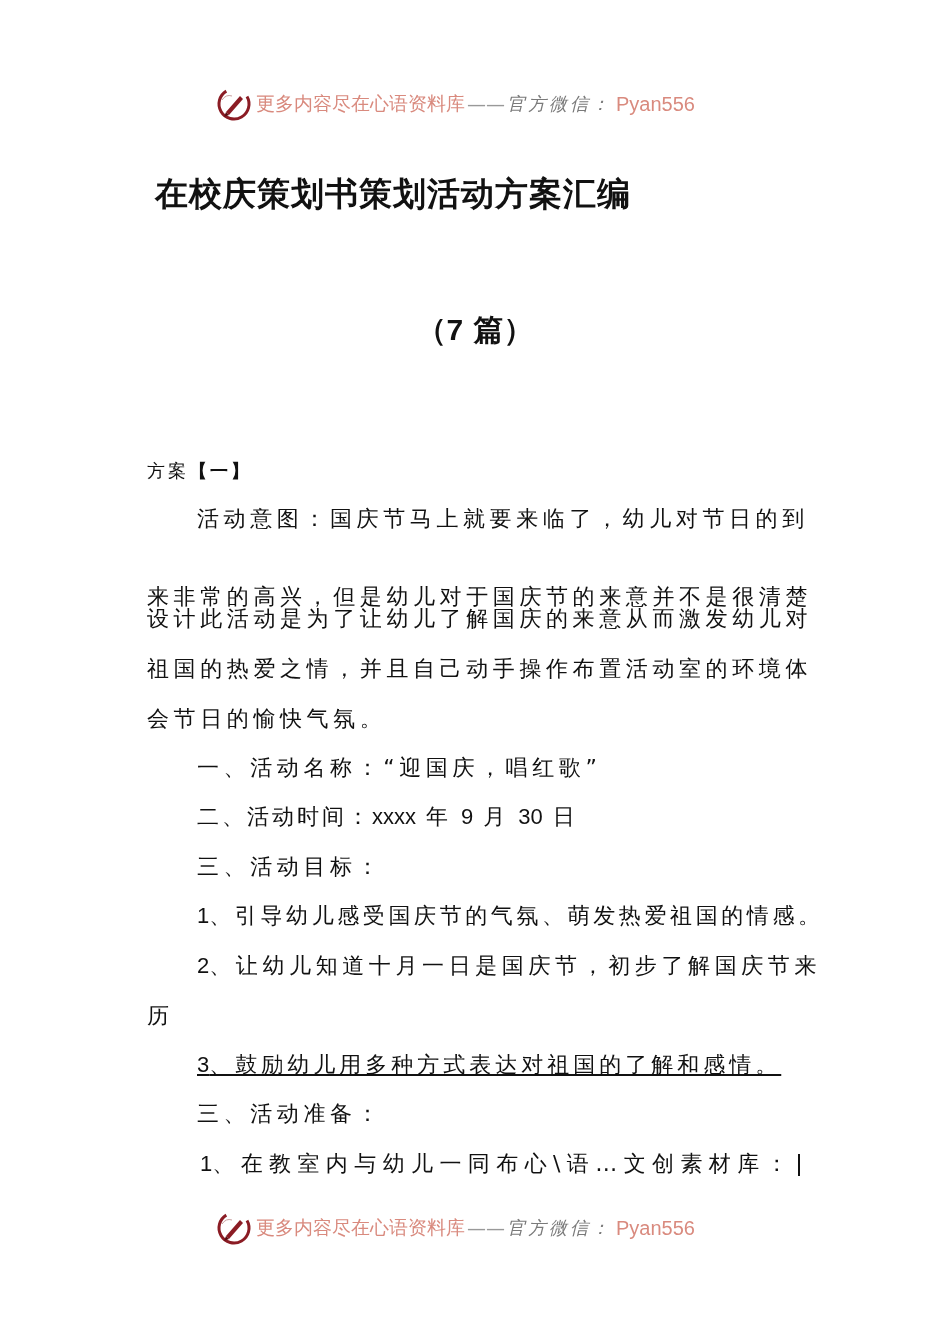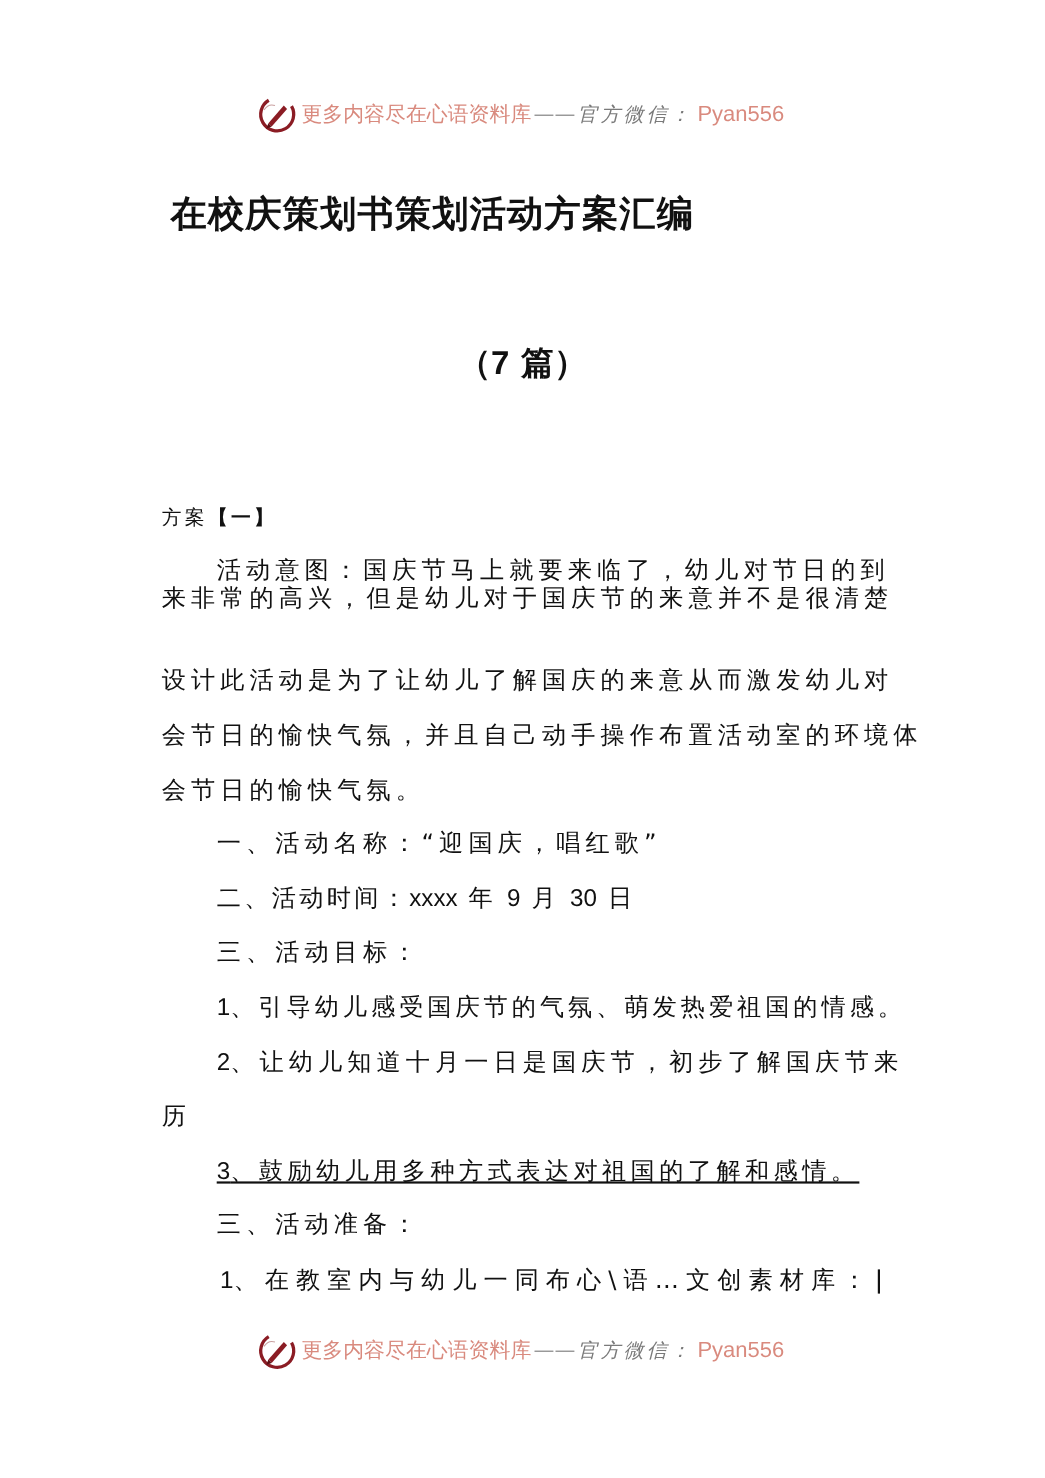--- a/index.html
+++ b/index.html
@@ -10,21 +10,21 @@
     body {
       width: 950px;
       height: 1344px;
       position: relative;
       overflow: hidden;
       font-family: "DejaVu Sans", "Liberation Sans", sans-serif;
       color: #111111;
     }
     .watermark {
       position: absolute;
-      left: 234px;
+      left: 216px;
       display: flex;
       align-items: center;
       height: 40px;
       white-space: nowrap;
     }
     .watermark.top { top: 84px; }
     .watermark.bottom { top: 1208px; }
     .wm-logo {
       width: 36px;
       height: 36px;
@@ -127,23 +127,23 @@
 
 <div class="subtitle">
   <span>（</span><span class="num">7</span><span> 篇</span><span>）</span>
 </div>
 
 <div class="section-heading">
   <span>方案</span><span class="bracket">【一】</span>
 </div>
 
 <div class="line indent" style="top:494px;">活动意图：国庆节马上就要来临了，幼儿对节日的到</div>
-<div class="line" style="top:520px;">来非常的高兴，但是幼儿对于国庆节的来意并不是很清楚</div>
+<div class="line" style="top:572px;">来非常的高兴，但是幼儿对于国庆节的来意并不是很清楚</div>
 <div class="line" style="top:594px;">设计此活动是为了让幼儿了解国庆的来意从而激发幼儿对</div>
-<div class="line" style="top:644px;">会节日的愉快气氛，并且自己动手操作布置活动室的环境体</div>
+<div class="line" style="top:644px;">祖国的热爱之情，并且自己动手操作布置活动室的环境体</div>
 <div class="line" style="top:694px;">会节日的愉快气氛。</div>
 <div class="line indent" style="top:743px;">一、活动名称：“迎国庆，唱红歌”</div>
 
 <div class="line indent" style="top:792px; letter-spacing:3px;">
   <span>二、活动时间：</span><span class="num-font">xxxx</span><span> 年 </span><span class="num-font">9</span><span> 月 </span><span class="num-font">30</span><span> 日</span>
 </div>
 
 <div class="line indent" style="top:842px;">三、活动目标：</div>
 
 <div class="line indent" style="top:891px; letter-spacing:3.6px;">

